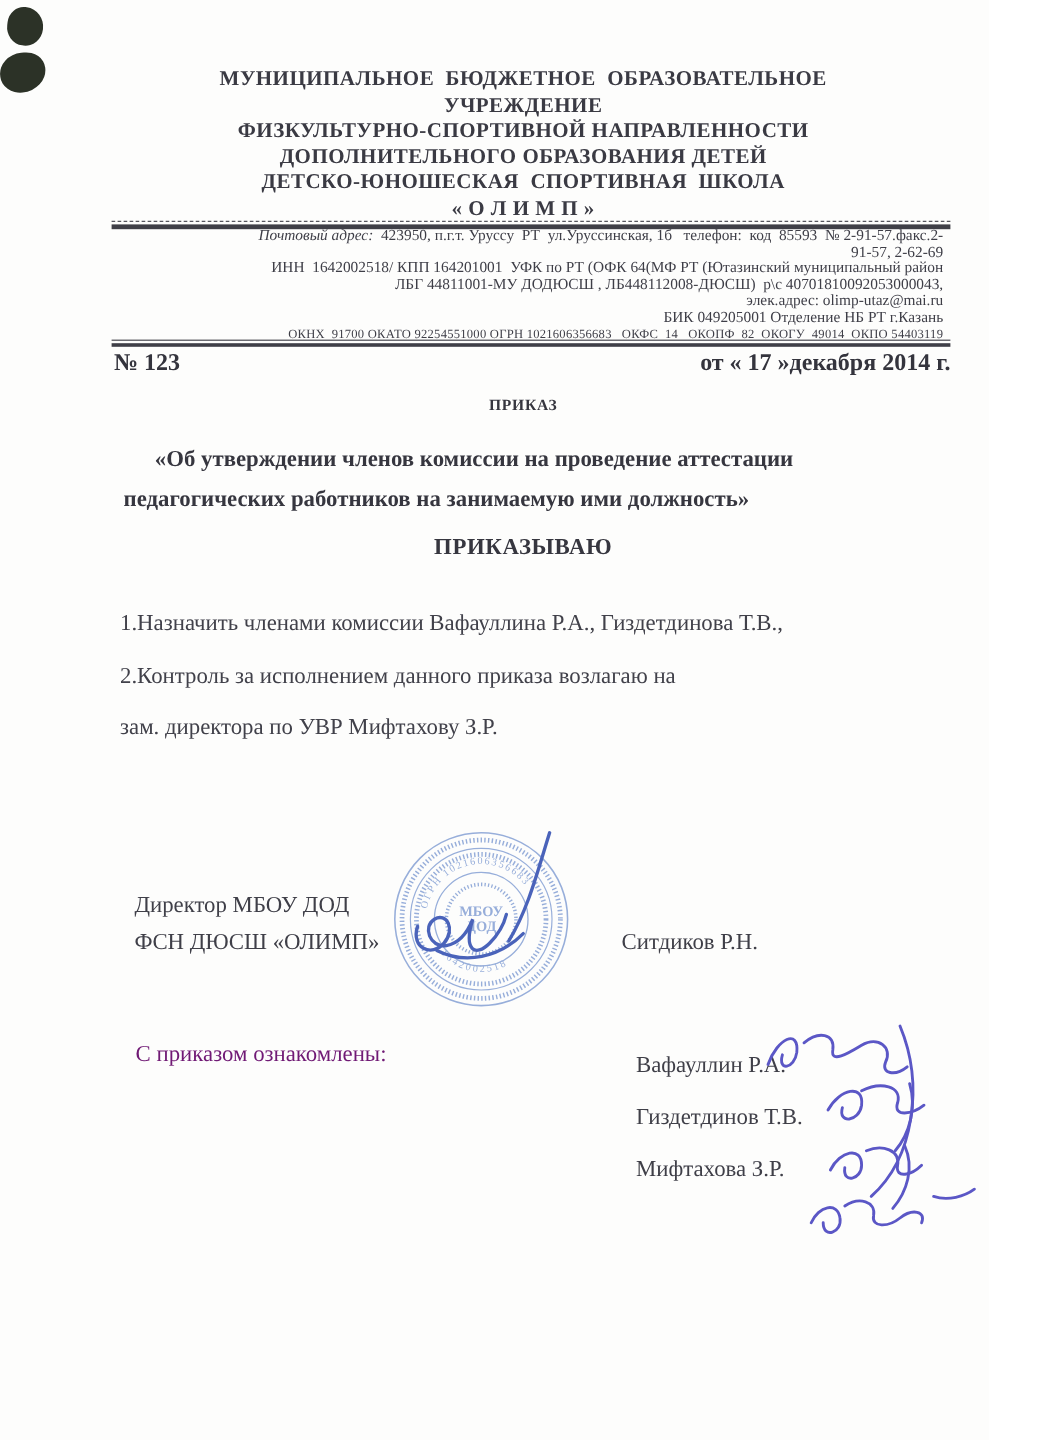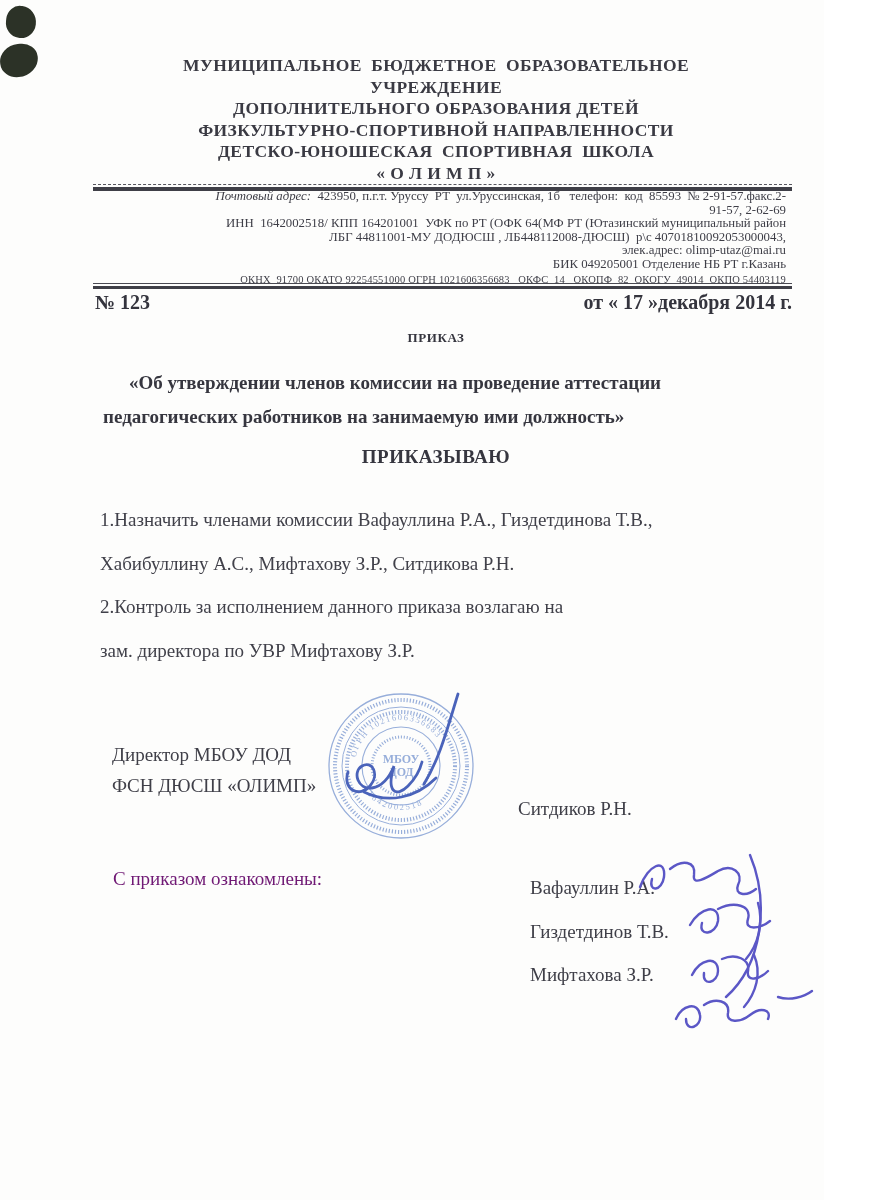--- a/index.html
+++ b/index.html
@@ -34,41 +34,41 @@
   .order-title{top:330px;left:86px;width:700px;font-weight:bold;font-size:13px;letter-spacing:.6px;color:#36363f;}
   .subject{top:366px;left:103px;width:560px;font-weight:bold;font-size:19px;line-height:34px;color:#36363f;}
   .subject .l1{text-indent:26px;}
   .resolution{top:446px;left:86px;width:700px;font-weight:bold;font-size:19px;letter-spacing:.5px;color:#36363f;}
 
   .body-text{top:498px;left:100px;width:680px;font-size:19px;line-height:43.5px;color:#41414a;}
 
   .director{color:#3f3f48;font-size:19px;}
   .director .pos1{top:744px;left:112px;}
   .director .pos2{top:775px;left:112px;}
-  .director .name{top:775px;left:518px;margin-top:23px;}
+  .director .name{top:775px;left:518px;}
 
   .ack-label{top:868px;left:113px;font-size:19px;color:#701a75;}
   .ack-names{top:866px;left:530px;font-size:19px;line-height:43.5px;color:#3f3f48;}
 
   .stamp-svg{left:326px;top:691px;opacity:.88;}
   .sig-svg{pointer-events:none;}
 </style>
 </head>
 <body>
 
 <div class="page">
 
   <div class="corner-mark m1"></div>
   <div class="corner-mark m2"></div>
 
   <div class="abs org-header center">
     <div>МУНИЦИПАЛЬНОЕ  БЮДЖЕТНОЕ  ОБРАЗОВАТЕЛЬНОЕ</div>
     <div>УЧРЕЖДЕНИЕ</div>
+    <div>ФИЗКУЛЬТУРНО-СПОРТИВНОЙ НАПРАВЛЕННОСТИ</div>
     <div>ДОПОЛНИТЕЛЬНОГО ОБРАЗОВАНИЯ ДЕТЕЙ</div>
-    <div>ФИЗКУЛЬТУРНО-СПОРТИВНОЙ НАПРАВЛЕННОСТИ</div>
     <div>ДЕТСКО-ЮНОШЕСКАЯ  СПОРТИВНАЯ  ШКОЛА</div>
     <div>« О Л И М П »</div>
   </div>
 
   <div class="abs rule rule-1"></div>
 
   <div class="abs contact center">
     <div class="ln"><span class="lbl">Почтовый адрес:</span><span>  423950, п.г.т. Уруссу  РТ  ул.Уруссинская, 1б   телефон:  код  85593  № 2-91-57.факс.2-</span></div>
     <div class="ln">91-57, 2-62-69</div>
     <div class="ln">ИНН  1642002518/ КПП 164201001  УФК по РТ (ОФК 64(МФ РТ (Ютазинский муниципальный район</div>
@@ -89,21 +89,20 @@
 
   <div class="abs subject">
     <div class="l1">«Об утверждении членов комиссии на проведение аттестации</div>
     <div>педагогических работников на занимаемую ими должность»</div>
   </div>
 
   <div class="abs resolution center">ПРИКАЗЫВАЮ</div>
 
   <div class="abs body-text">
     <div>1.Назначить членами комиссии Вафауллина Р.А., Гиздетдинова Т.В.,</div>
-    <div>Хабибуллину А.С., Мифтахову З.Р., Ситдикова Р.Н.</div>
     <div>2.Контроль за исполнением данного приказа возлагаю на</div>
     <div>зам. директора по УВР Мифтахову З.Р.</div>
   </div>
 
   <svg class="abs stamp-svg" width="150" height="150" viewBox="0 0 150 150">
     <g fill="none" stroke="#8aa4d6">
       <circle cx="75" cy="75" r="72" stroke-width="1.3"></circle>
       <circle cx="75" cy="75" r="66" stroke-width="4" stroke-dasharray="1.2 1.9"></circle>
       <circle cx="75" cy="75" r="59" stroke-width="1"></circle>
       <circle cx="75" cy="75" r="54" stroke-width="4" stroke-dasharray="1.2 1.9"></circle>

